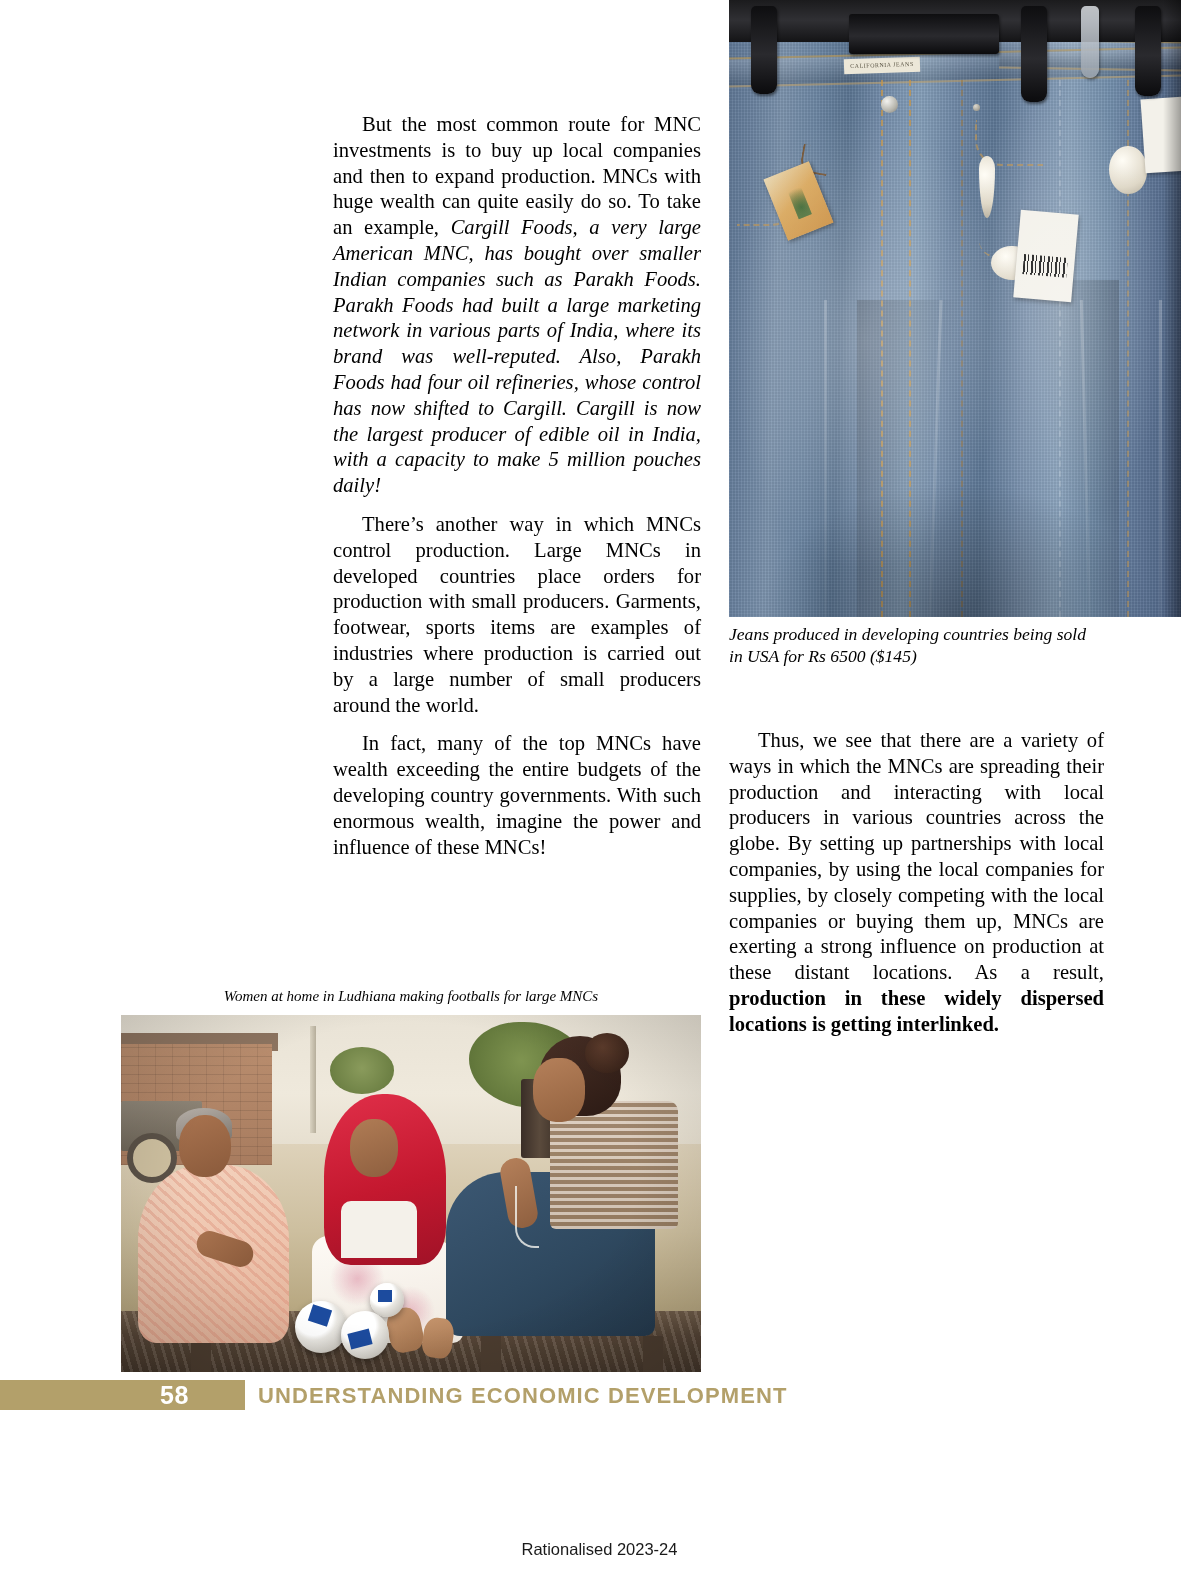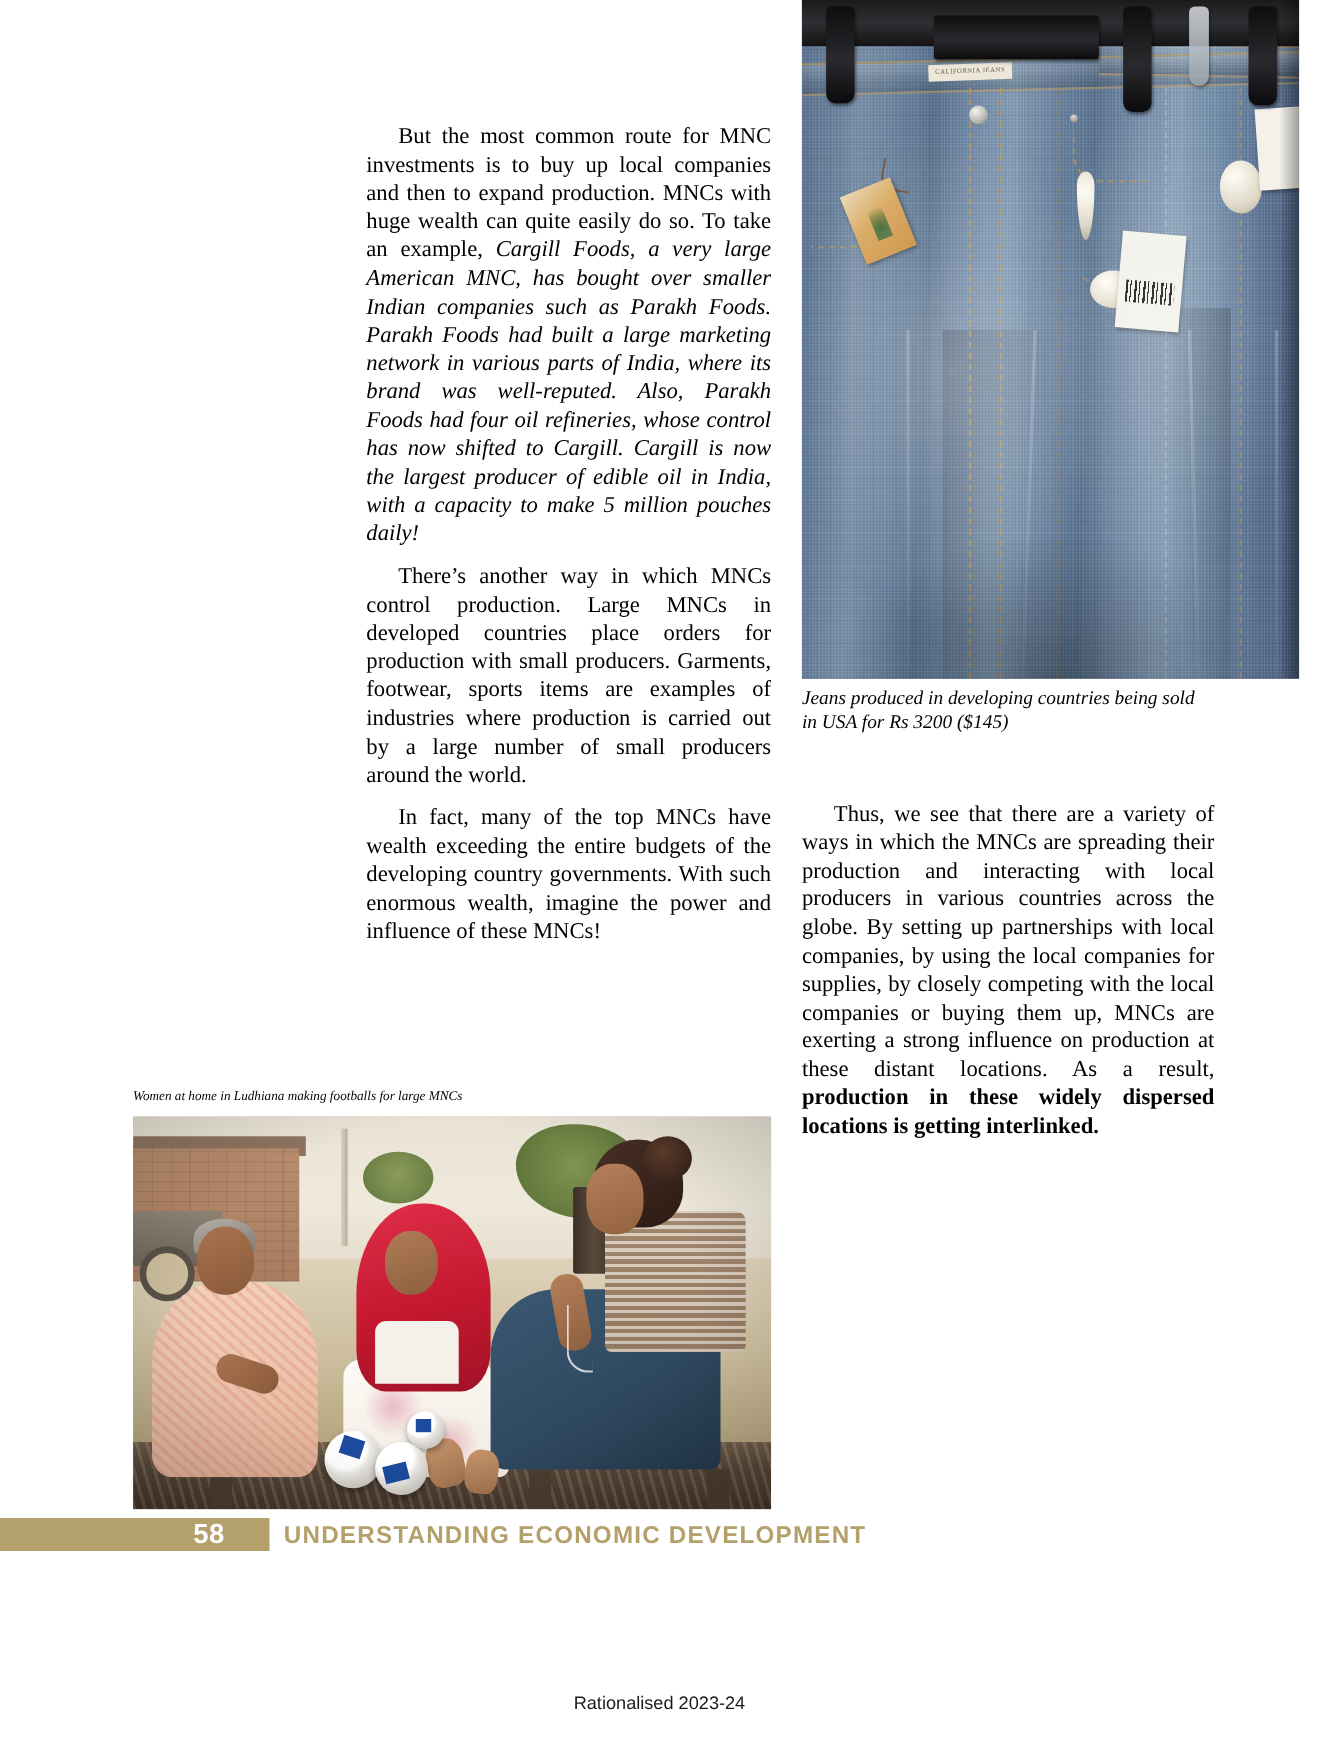--- a/index.html
+++ b/index.html
@@ -74,23 +74,23 @@
     width: 375px;
   }
 
   .fig-football {
     position: absolute;
     left: 121px;
     top: 986px;
     width: 580px;
   }
   .fig-football .cap-top {
-    font-size: 12px;
+    font-size: 15px;
     font-style: italic;
-    text-align: left;
+    text-align: center;
     margin: 0 0 8px 0;
     line-height: 21px;
   }
   .fig-football-img {
     position: relative;
     width: 580px;
     height: 357px;
     overflow: hidden;
     background: #cbb79c;
   }
@@ -109,21 +109,20 @@
     top: 0;
     width: 245px;
     height: 30px;
     background: #b3a06a;
   }
   .footer-pageno {
     position: absolute;
     left: 160px;
     top: 1px;
     width: 60px;
-    text-align: center;
     font-family: "Liberation Sans", "DejaVu Sans", sans-serif;
     font-weight: bold;
     font-size: 25px;
     line-height: 29px;
     color: #ffffff;
     letter-spacing: 0.5px;
   }
   .footer-title {
     position: absolute;
     left: 258px;
@@ -516,21 +515,21 @@
       <div class="hanger h1"></div>
       <div class="hanger h2"></div>
       <div class="hanger h3"></div>
       <div class="hanger h4"></div>
       <div class="hanger h5"></div>
 
       <div class="jeans-fade"></div>
       <div class="dark-edge-r"></div>
     </div>
 
-    <div class="fig-caption">Jeans produced in developing countries being sold in USA for Rs 3200 ($145)</div>
+    <div class="fig-caption">Jeans produced in developing countries being sold in USA for Rs 6500 ($145)</div>
   </div>
 
   <div class="col-left">
 
     <p class="body"><span>But the most common route for MNC investments is to buy up local companies and then to expand production. MNCs with huge wealth can quite easily do so. To take an example, </span><span class="ital">Cargill Foods, a very large American MNC, has bought over smaller Indian companies such as Parakh Foods. Parakh Foods had built a large marketing network in various parts of India, where its brand was well-reputed. Also, Parakh Foods had four oil refineries, whose control has now shifted to Cargill. Cargill is now the largest producer of edible oil in India, with a capacity to make 5 million pouches daily!</span></p>
 
     <p class="body"><span>There’s another way in which MNCs control production. Large MNCs in developed countries place orders for production with small producers. Garments, footwear, sports items are examples of industries where production is carried out by a large number of small producers around the world.</span></p>
 
     <p class="body"><span>In fact, many of the top MNCs have wealth exceeding the entire budgets of the developing country governments. With such enormous wealth, imagine the power and influence of these MNCs!</span></p>
   </div>

